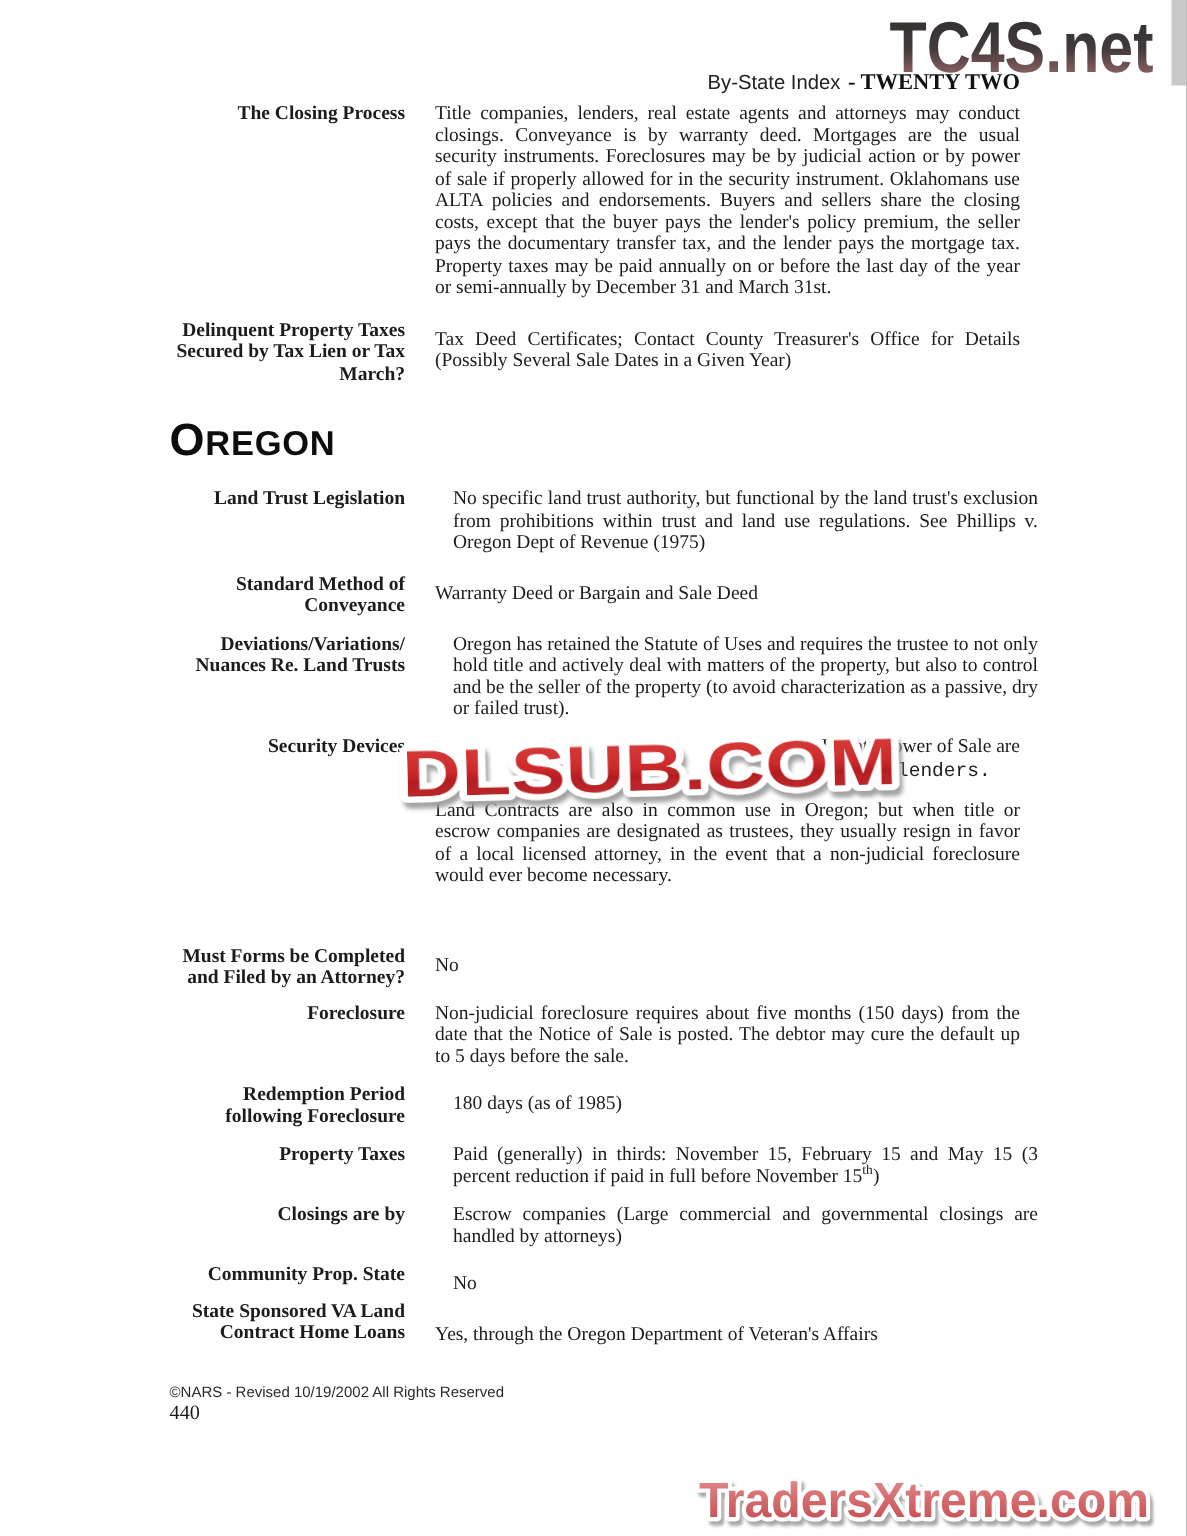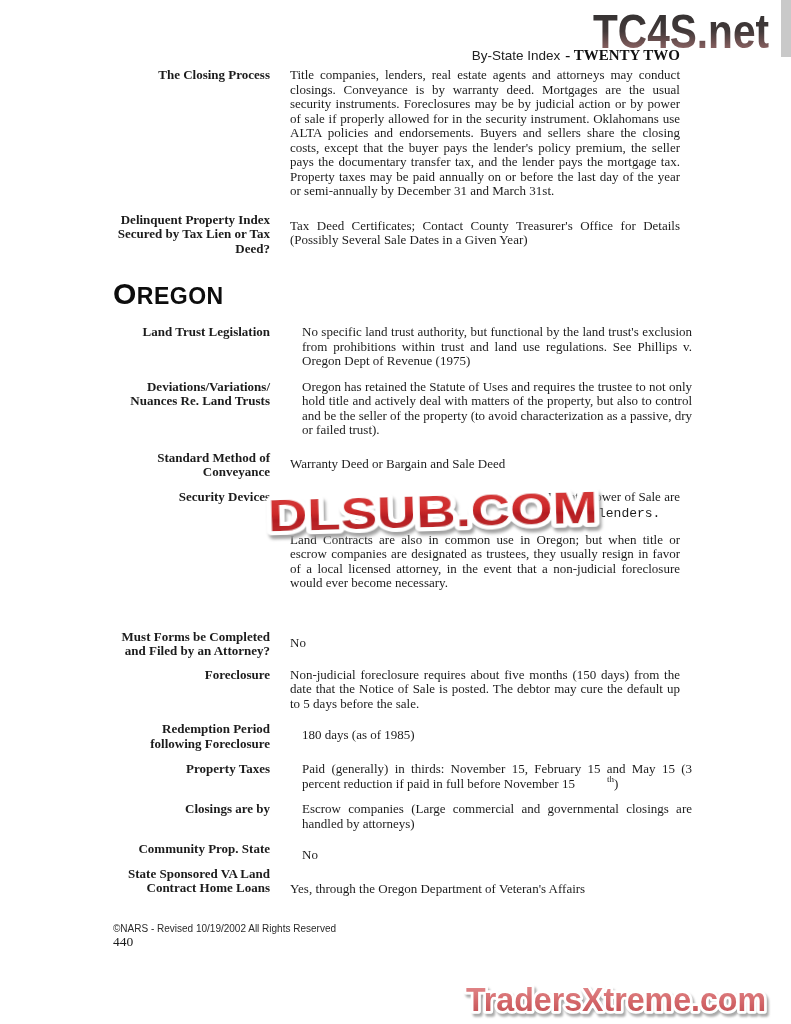--- a/index.html
+++ b/index.html
@@ -42,21 +42,21 @@
     line-height: 30px; margin-top: 23px; letter-spacing: 0.5px;
   }
   .section-heading .initial { font-size: 30px; }
   .section-heading .rest { font-size: 23px; }
 
   
   .sec-frags { position: relative; height: 43px; }
   .sec-frag1 { position: absolute; top: 0; right: 0; }
   .sec-frag2 { position: absolute; top: 17px; left: 308px; font-family: Liberation Mono, monospace; }
   .sec-para2 { margin: 0; }
-  sup.ord { font-size: 9px; vertical-align: super; line-height: 0; margin-left: 32px; }
+  sup.ord { font-size: 9px; vertical-align: super; line-height: 0; }
 
   
   .footer {
     display: flex; justify-content: space-between; align-items: baseline;
     margin-top: 27px;
     flex-direction: column;
   }
   .copyright { font-family: "Liberation Sans", sans-serif; font-size: 10px; color:#2a2a2a; }
   .pagenum { font-size: 13.5px; padding-right: 6px; color:#1a1a1a; }
 
@@ -95,41 +95,41 @@
     <div class="index-line">
       <span class="index-label">By-State Index</span><span class="index-title">- TWENTY TWO</span>
     </div>
 
     <div class="row mt12">
       <div class="row-label">The Closing Process</div>
       <div class="row-text">Title companies, lenders, real estate agents and attorneys may conduct closings. Conveyance is by warranty deed. Mortgages are the usual security instruments. Foreclosures may be by judicial action or by power of sale if properly allowed for in the security instrument. Oklahomans use ALTA policies and endorsements. Buyers and sellers share the closing costs, except that the buyer pays the lender's policy premium, the seller pays the documentary transfer tax, and the lender pays the mortgage tax. Property taxes may be paid annually on or before the last day of the year or semi-annually by December 31 and March 31st.</div>
     </div>
 
     <div class="row mt14">
-      <div class="row-label">Delinquent Property Index Secured by Tax Lien or Tax Deed?</div>
+      <div class="row-label">Delinquent Property Taxes Secured by Tax Lien or Tax March?</div>
       <div class="row-text pt6">Tax Deed Certificates; Contact County Treasurer's Office for Details (Possibly Several Sale Dates in a Given Year)</div>
     </div>
 
     <div class="section-heading">
       <span class="initial">O</span><span class="rest">REGON</span>
     </div>
 
     <div class="row mt11">
       <div class="row-label">Land Trust Legislation</div>
       <div class="row-text">No specific land trust authority, but functional by the land trust's exclusion from prohibitions within trust and land use regulations. See Phillips v. Oregon Dept of Revenue (1975)</div>
-    </div>
-
-    <div class="row mt11">
-      <div class="row-label">Deviations/Variations/ Nuances Re. Land Trusts</div>
-      <div class="row-text">Oregon has retained the Statute of Uses and requires the trustee to not only hold title and actively deal with matters of the property, but also to control and be the seller of the property (to avoid characterization as a passive, dry or failed trust).</div>
     </div>
 
     <div class="row mt13">
       <div class="row-label">Standard Method of Conveyance</div>
       <div class="row-text pt6 no-justify">Warranty Deed or Bargain and Sale Deed</div>
+    </div>
+
+    <div class="row mt11">
+      <div class="row-label">Deviations/Variations/ Nuances Re. Land Trusts</div>
+      <div class="row-text">Oregon has retained the Statute of Uses and requires the trustee to not only hold title and actively deal with matters of the property, but also to control and be the seller of the property (to avoid characterization as a passive, dry or failed trust).</div>
     </div>
 
     <div class="row mt10">
       <div class="row-label">Security Devices</div>
       <div class="row-text">
         <div class="sec-frags">
           <span class="sec-frag1">a Private Power of Sale are</span>
           <span class="sec-frag2">lenders.</span>
         </div>
         <p class="sec-para2">Land Contracts are also in common use in Oregon; but when title or escrow companies are designated as trustees, they usually resign in favor of a local licensed attorney, in the event that a non-judicial foreclosure would ever become necessary.</p>

